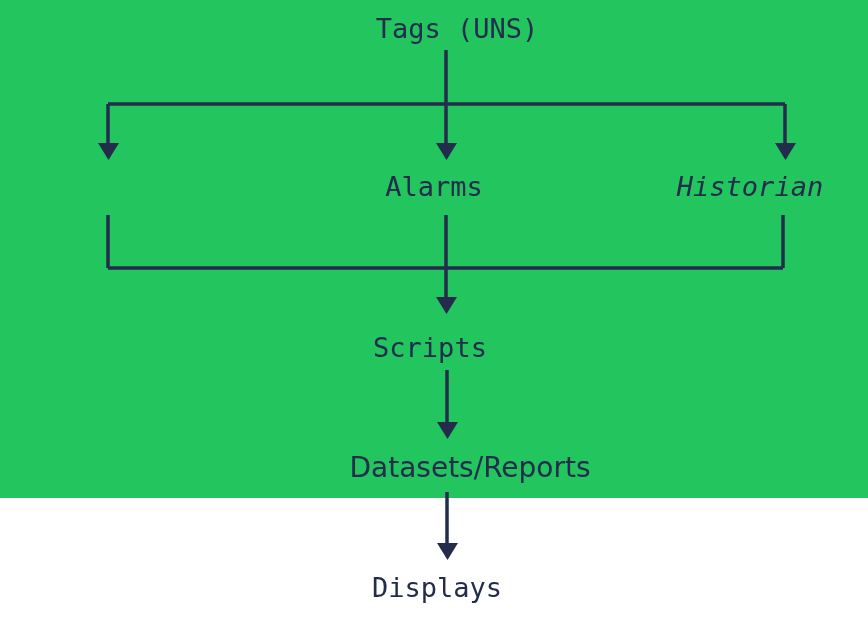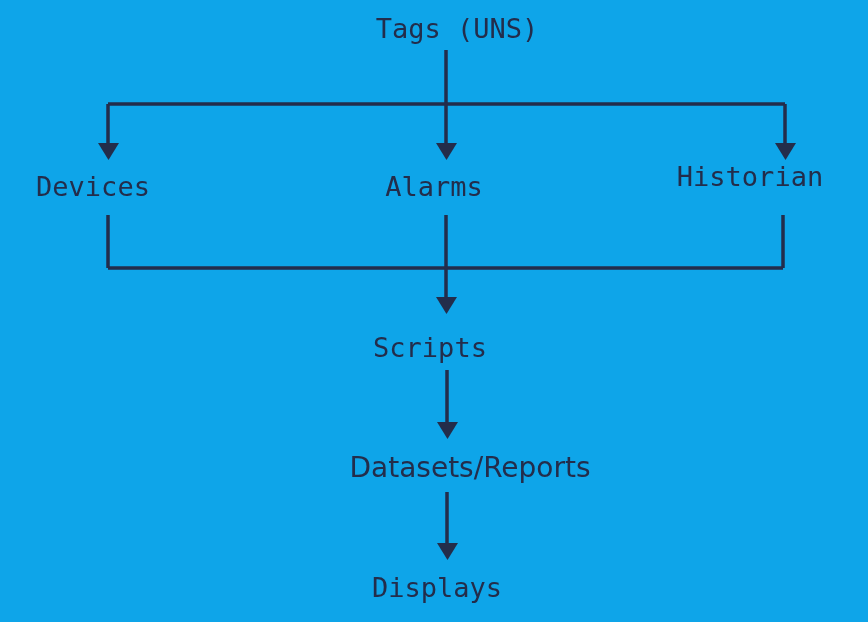--- a/index.html
+++ b/index.html
@@ -9,22 +9,22 @@
   }
   body {
     width: 868px;
     height: 622px;
     overflow: hidden;
     font-family: "DejaVu Sans Mono", monospace;
   }
   #diagram-root {
     position: relative;
     width: 868px;
-    height: 622px;
-    background: #0ea5e9;
+    height: 498px;
+    background: #22c55e;
   }
   #flow-svg {
     position: absolute;
     left: 0;
     top: 0;
     width: 868px;
     height: 622px;
     display: block;
   }
   .node-label {
@@ -78,25 +78,24 @@
       <polygon points="436,143 457,143 446.5,160"></polygon>
       <polygon points="775,143 796,143 785.5,160"></polygon>
       <polygon points="436,297 457,297 446.5,314"></polygon>
       <polygon points="437,422 458,422 447.5,439"></polygon>
       <polygon points="437,543 458,543 447.5,560"></polygon>
     </g>
   </svg>
 
   <div class="node-label" style="left:457px; top:29px;">Tags (UNS)</div>
 
-  <div class="node-label" style="left:93px; top:187px;">Devices</div>
 
   <div class="node-label" style="left:434px; top:187px;">Alarms</div>
 
-  <div class="node-label" style="left:750px; top:177px;">Historian</div>
+  <div class="node-label" style="left:750px; top:187px;font-style:italic;">Historian</div>
 
   <div class="node-label" style="left:430px; top:348px;text-align:right;">Scripts</div>
 
   <div class="node-label" style="left:437px; top:588px;">Displays</div>
 
   <div class="node-label proportional" style="left:470px; top:468px;">Datasets/Reports</div>
 
 </div>
 
 </body></html>

